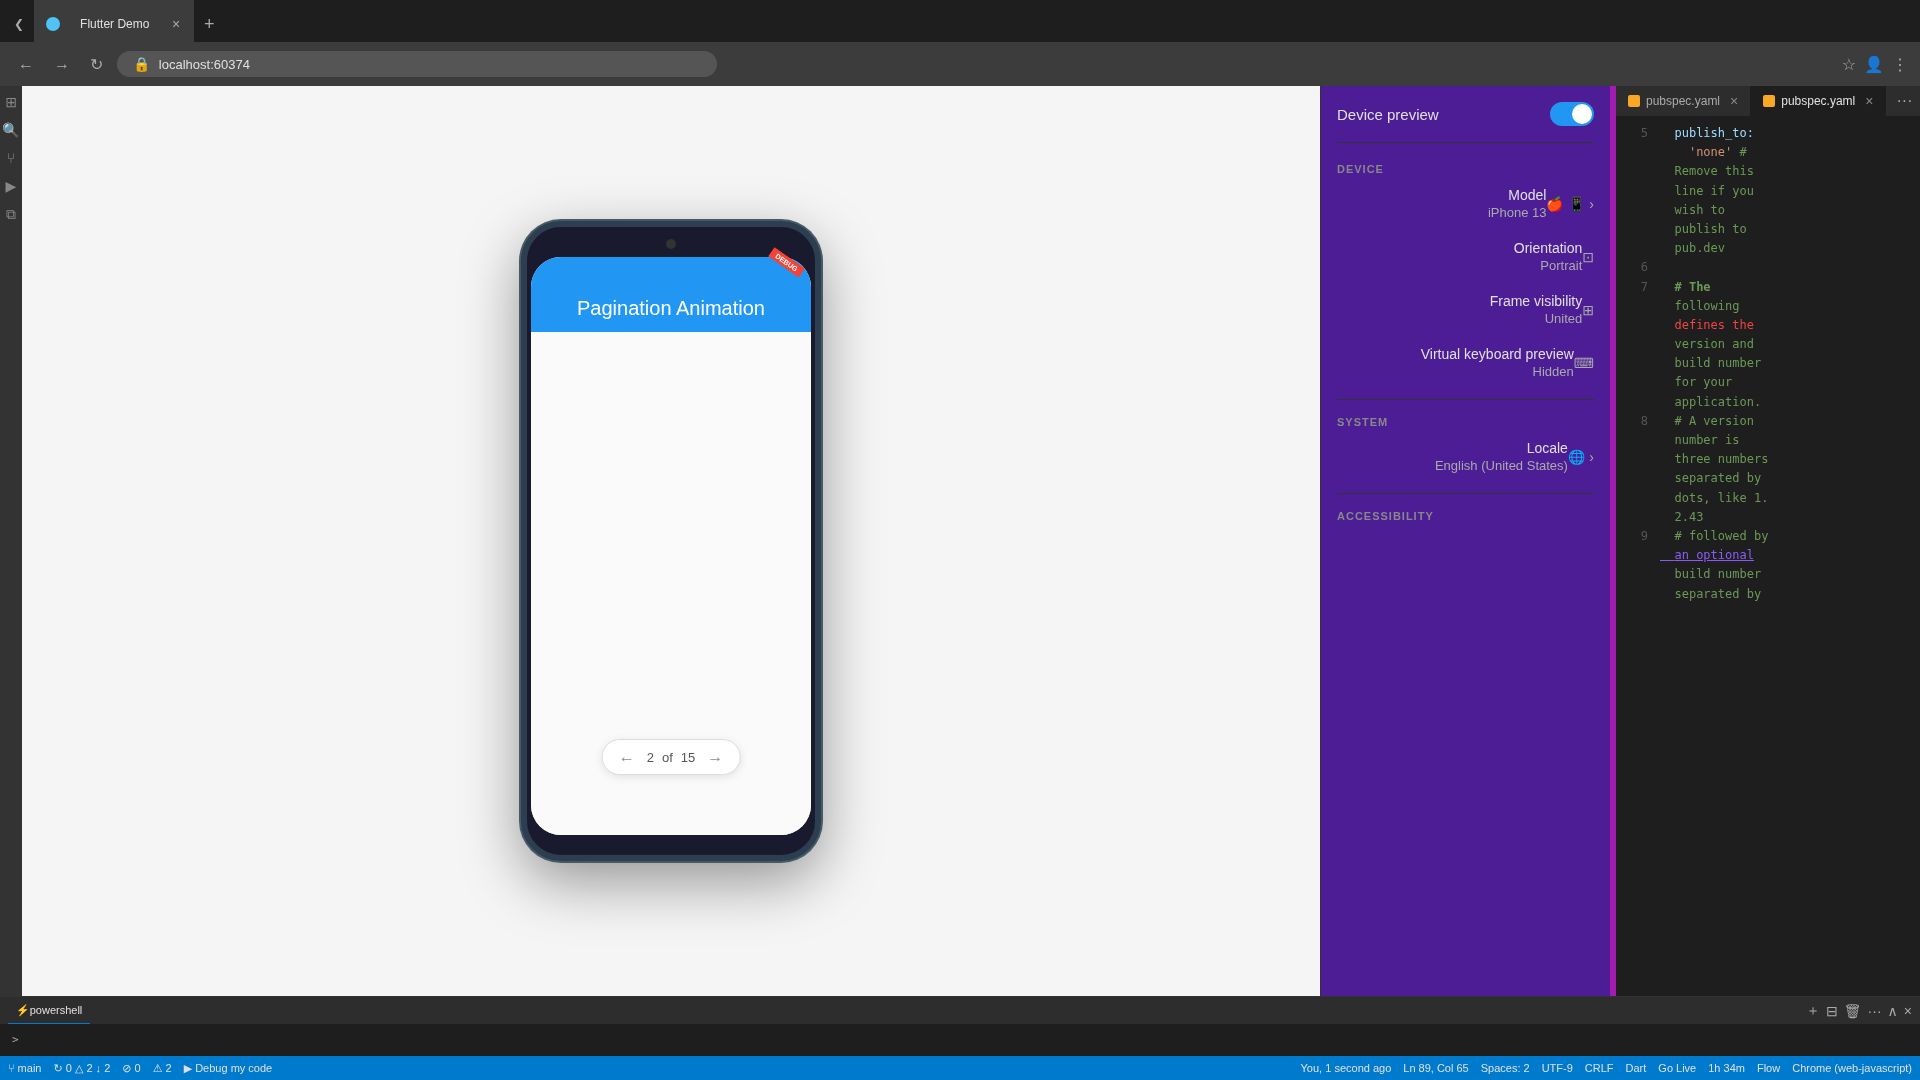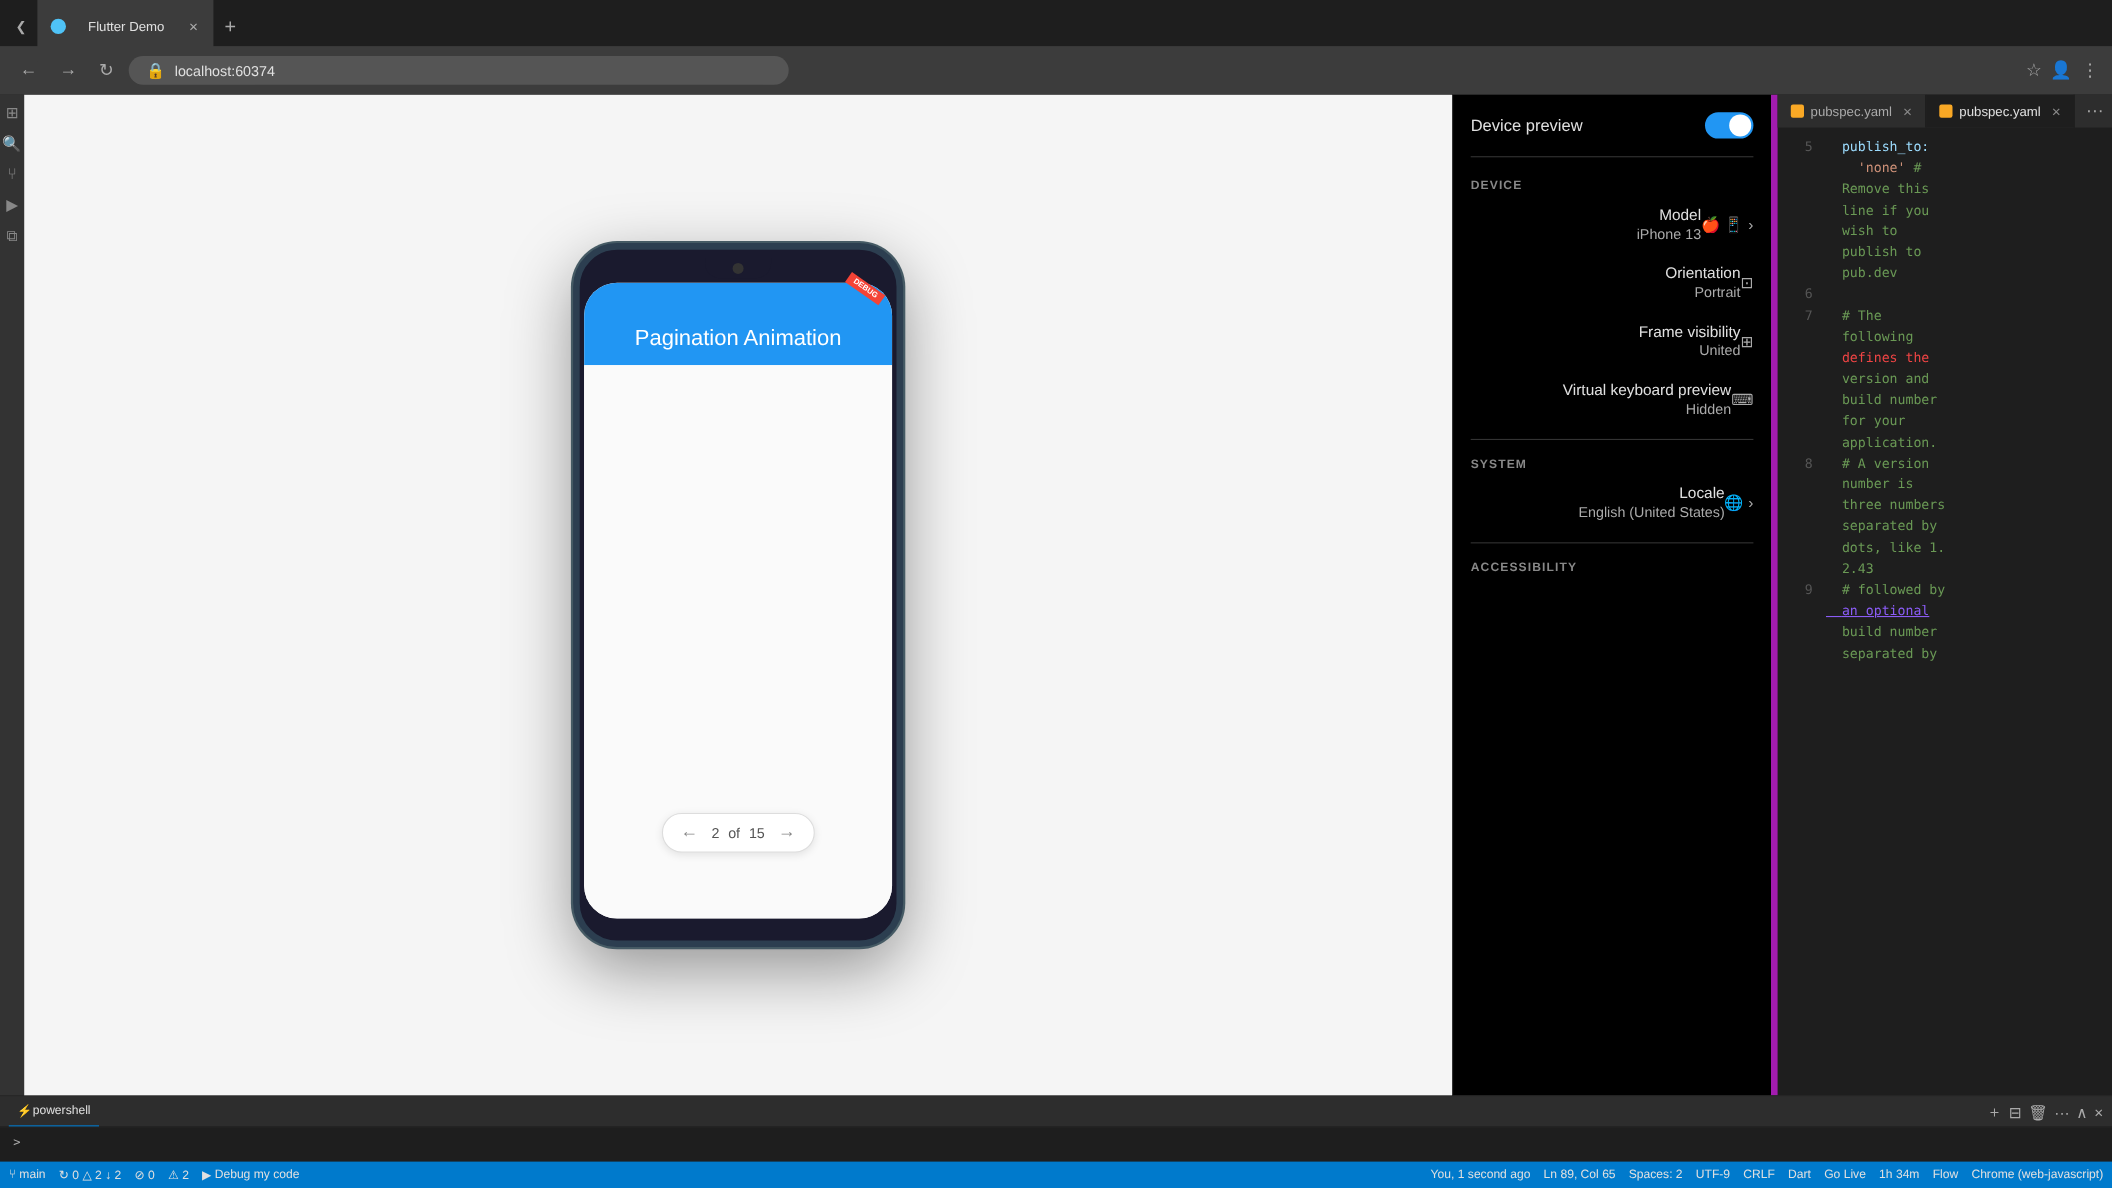--- a/index.html
+++ b/index.html
@@ -42,21 +42,21 @@
     .phone-camera { position: absolute; top: 12px; left: 50%; transform: translateX(-50%); width: 10px; height: 10px; background: #333; border-radius: 50%; z-index: 11; }
     .phone-app-bar { background: #2196f3; padding: 40px 16px 12px; text-align: center; flex-shrink: 0; }
     .phone-app-title { color: white; font-size: 20px; font-weight: 500; }
     .phone-content { flex: 1; background: #fafafa; }
     .phone-pagination { position: absolute; bottom: 80px; left: 50%; transform: translateX(-50%); background: white; border-radius: 20px; border: 1px solid #ddd; display: flex; align-items: center; gap: 8px; padding: 6px 12px; box-shadow: 0 2px 8px rgba(0,0,0,0.1); }
     .pagination-arrow { background: none; border: none; color: #888; font-size: 16px; cursor: pointer; padding: 2px 4px; }
     .pagination-text { color: #555; font-size: 13px; }
     .debug-badge { position: absolute; top: 30px; right: 10px; background: #f44336; color: white; font-size: 7px; padding: 2px 6px; transform: rotate(35deg); transform-origin: center; z-index: 20; font-weight: bold; }
 
     
-    .device-panel { width: 290px; background: #000000; border-left: 1px solid #333; overflow-y: auto; flex-shrink: 0; }
+    .device-panel { width: 290px; background: #4c1d95; border-left: 1px solid #333; overflow-y: auto; flex-shrink: 0; }
     .device-panel-content { padding: 16px; }
     .device-preview-row { display: flex; align-items: center; justify-content: space-between; margin-bottom: 20px; padding-bottom: 16px; border-bottom: 1px solid #333; }
     .device-preview-label { color: #e0e0e0; font-size: 15px; font-weight: 500; }
     .toggle-switch { width: 44px; height: 24px; background: #2196f3; border-radius: 12px; position: relative; cursor: pointer; }
     .toggle-knob { position: absolute; right: 2px; top: 2px; width: 20px; height: 20px; background: white; border-radius: 50%; }
 
     .section-header { color: #888; font-size: 11px; font-weight: 600; letter-spacing: 1px; margin-bottom: 12px; margin-top: 8px; }
     .setting-row { display: flex; align-items: center; justify-content: space-between; margin-bottom: 20px; }
     .setting-info { flex: 1; text-align: right; }
     .setting-label { color: #e0e0e0; font-size: 14px; font-weight: 500; margin-bottom: 2px; }
@@ -277,21 +277,21 @@
       <div class="code-line">
         <span class="line-num"></span>
         <span class="code-text" style="color:#6a9955;">  pub.dev</span>
       </div>
       <div class="code-line">
         <span class="line-num">6</span>
         <span class="code-text"></span>
       </div>
       <div class="code-line">
         <span class="line-num">7</span>
-        <span class="code-text" style="color:#6a9955;">  # The</span>
+        <span class="code-text" style="color:#6a9955;font-weight:bold;">  # The</span>
       </div>
       <div class="code-line">
         <span class="line-num"></span>
         <span class="code-text" style="color:#6a9955;">  following</span>
       </div>
       <div class="code-line">
         <span class="line-num"></span>
         <span class="code-text" style="color:#ef4444;">  defines the</span>
       </div>
       <div class="code-line">

